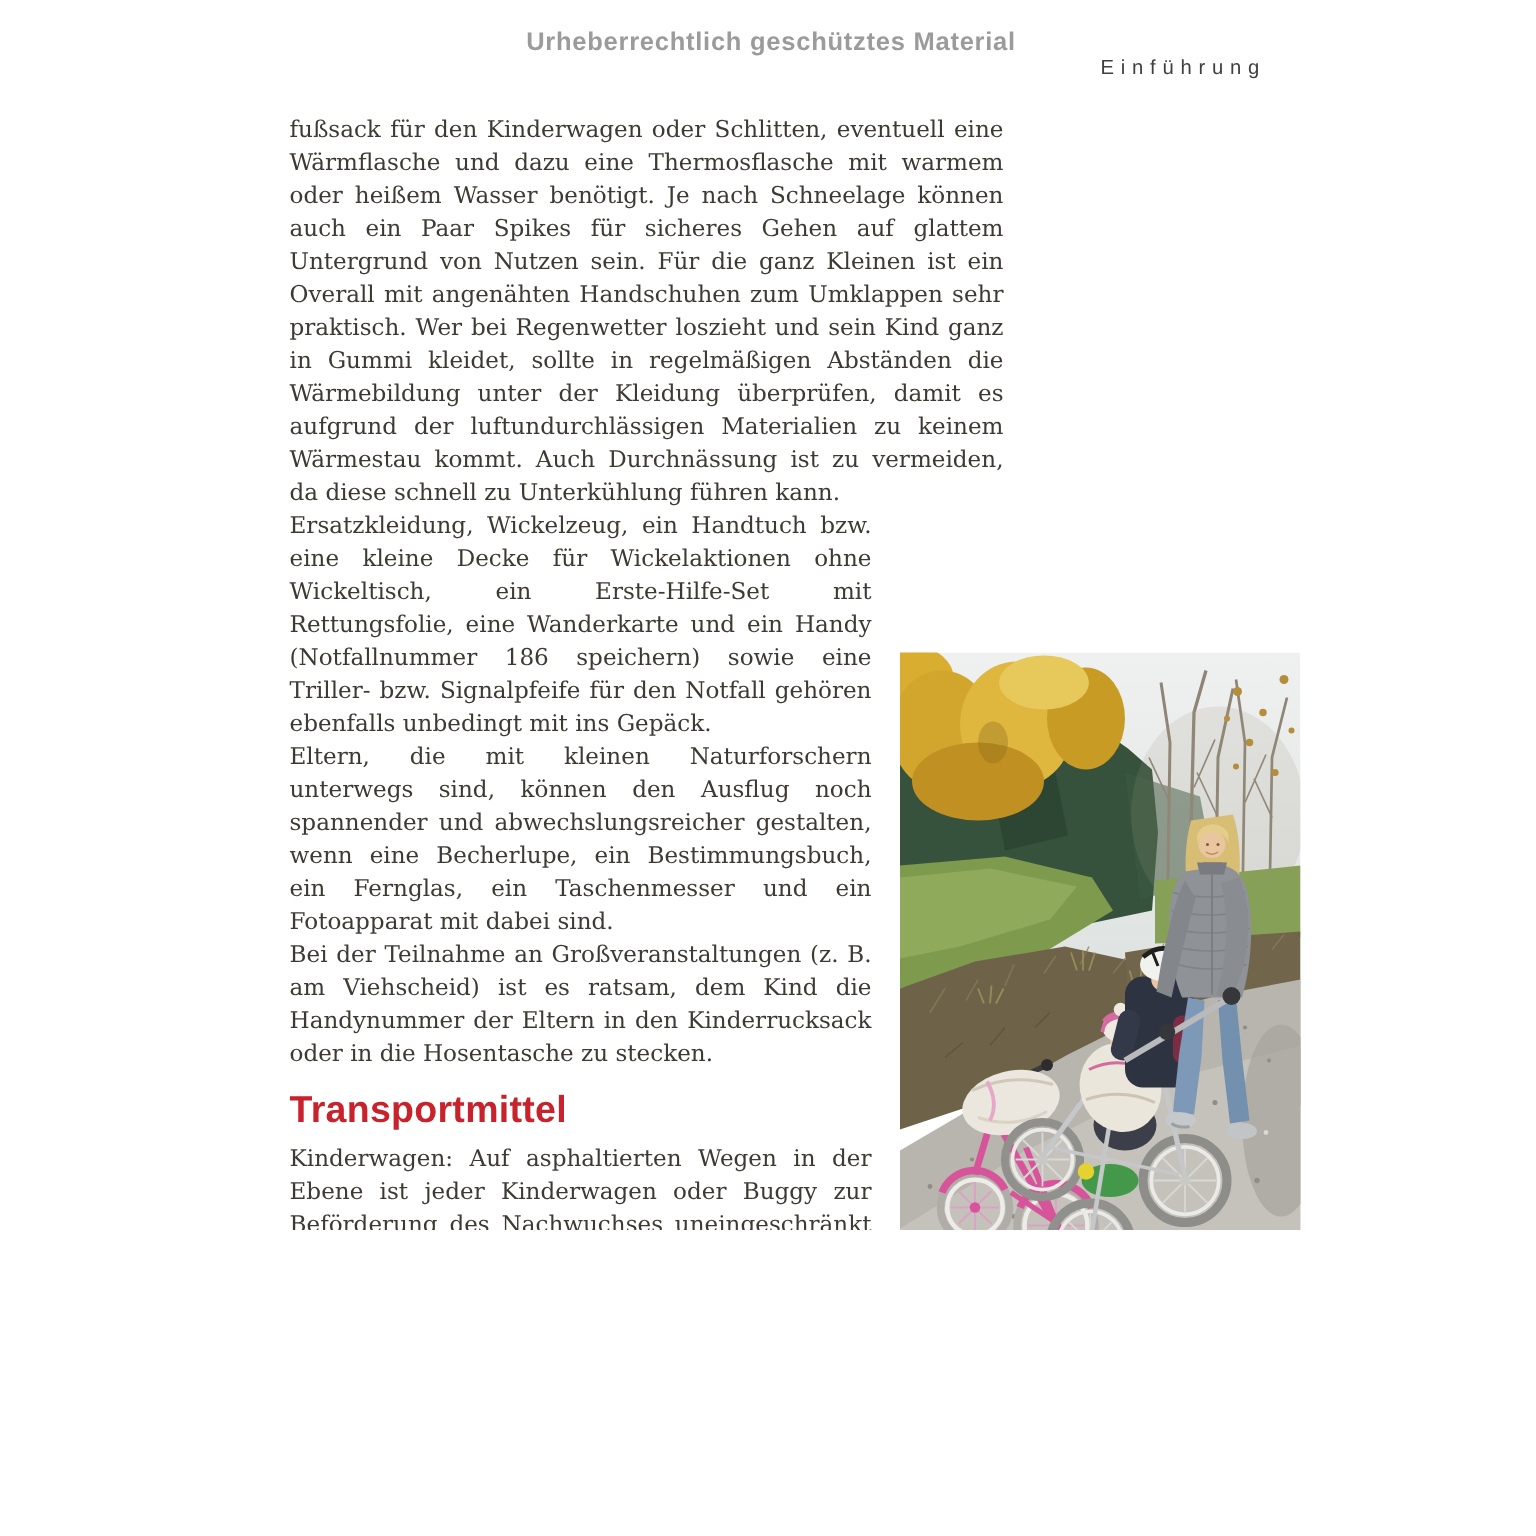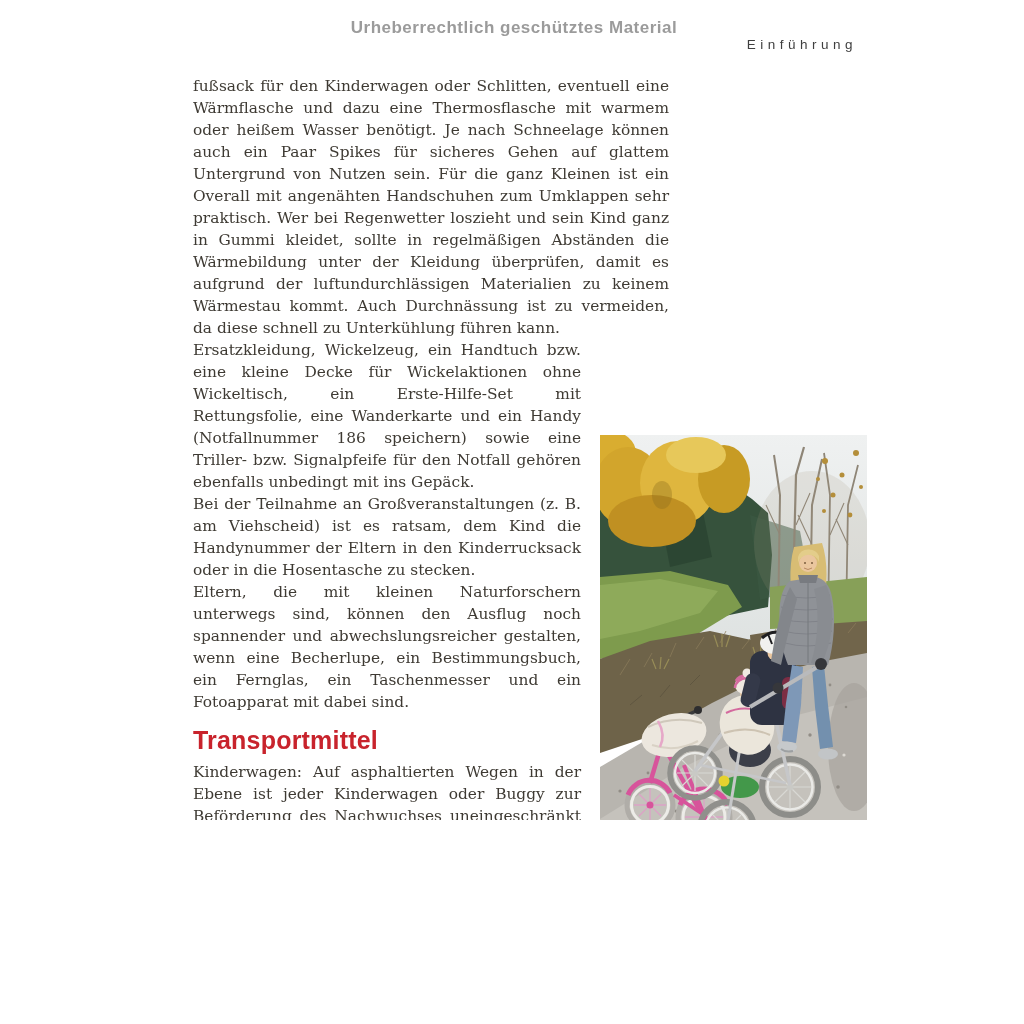--- a/index.html
+++ b/index.html
@@ -3,21 +3,21 @@
 <meta charset="utf-8">
 <style>
   html,body{margin:0;padding:0;background:#ffffff;}
   .page{position:relative;width:1024px;height:820px;background:#fff;overflow:hidden;
         font-family:"Liberation Sans",sans-serif;}
 
   .copyright{position:absolute;text-align:center;font-weight:bold;letter-spacing:.5px;}
   .copyright-top{left:4px;width:1020px;top:18px;font-size:17px;color:#9b9b9b;}
   .copyright-bottom{left:32px;width:1000px;top:978px;font-size:18.5px;color:#8e8e8e;z-index:6;background:transparent;}
 
-  .section-label{position:absolute;top:37px;right:167px;font-size:13.5px;letter-spacing:4.5px;
+  .section-label{position:absolute;top:37px;right:180px;font-size:13.5px;letter-spacing:4.5px;
                  color:#3f3f3f;}
 
   .article{position:absolute;left:193px;top:75px;width:476px;
            font-family:"DejaVu Serif","Liberation Serif",serif;
            font-size:15.4px;line-height:22px;text-align:justify;color:#3e3a33;}
   .article p{margin:0;padding:0;}
   .wrap-spacer{float:right;width:88px;height:495px;}
   .subheading{font-family:"Liberation Sans",sans-serif;font-size:25px;font-weight:bold;
               color:#c8232c;margin:16px 0 10px 0;letter-spacing:.2px;}
 
@@ -42,22 +42,22 @@
 
 <div class="page">
 
   <div class="copyright copyright-top">Urheberrechtlich geschütztes Material</div>
 
   <div class="section-label">Einführung</div>
 
   <div class="article">
     <p>fußsack für den Kinderwagen oder Schlitten, eventuell eine Wärmflasche und dazu eine Thermosflasche mit warmem oder heißem Wasser benötigt. Je nach Schneelage können auch ein Paar Spikes für sicheres Gehen auf glattem Untergrund von Nutzen sein. Für die ganz Kleinen ist ein Overall mit angenähten Handschuhen zum Umklappen sehr praktisch. Wer bei Regenwetter loszieht und sein Kind ganz in Gummi kleidet, sollte in regelmäßigen Abständen die Wärmebildung unter der Kleidung überprüfen, damit es aufgrund der luftundurchlässigen Materialien zu keinem Wärmestau kommt. Auch Durchnässung ist zu vermeiden, da diese schnell zu Unterkühlung führen kann.</p>
     <p><span class="wrap-spacer"></span><span>Ersatzkleidung, Wickelzeug, ein Handtuch bzw. eine kleine Decke für Wickelaktionen ohne Wickeltisch, ein Erste-Hilfe-Set mit Rettungsfolie, eine Wanderkarte und ein Handy (Notfallnummer 186 speichern) sowie eine Triller- bzw. Signalpfeife für den Notfall gehören ebenfalls unbedingt mit ins Gepäck.</span></p>
+    <p>Eltern, die mit kleinen Naturforschern unterwegs sind, können den Ausflug noch spannender und abwechslungsreicher gestalten, wenn eine Becherlupe, ein Bestimmungsbuch, ein Fernglas, ein Taschenmesser und ein Fotoapparat mit dabei sind.</p>
     <p>Bei der Teilnahme an Großveranstaltungen (z. B. am Viehscheid) ist es ratsam, dem Kind die Handynummer der Eltern in den Kinderrucksack oder in die Hosentasche zu stecken.</p>
-    <p>Eltern, die mit kleinen Naturforschern unterwegs sind, können den Ausflug noch spannender und abwechslungsreicher gestalten, wenn eine Becherlupe, ein Bestimmungsbuch, ein Fernglas, ein Taschenmesser und ein Fotoapparat mit dabei sind.</p>
     <h2 class="subheading">Transportmittel</h2>
     <p>Kinderwagen: Auf asphaltierten Wegen in der Ebene ist jeder Kinderwagen oder Buggy zur Beförderung des Nachwuchses uneingeschränkt geeignet. Wird das Gelände steiler und unebener, muss auf wichtige Details geachtet werden: Je tiefer der Schwerpunkt des Kindes im Kinderwagen liegt, desto sicherer kann es befördert werden. Je größer die feststehenden Räder des Wagens sind, umso müheloser können Steine, Löcher, Rinnen und Unebenheiten überwunden werden. Eine Federung fängt zusätzlich Stöße ab.</p>
   </div>
 
   <figure class="photo">
     <svg viewBox="0 0 267 423" width="267" height="423" xmlns="http://www.w3.org/2000/svg">
       <defs>
         <linearGradient id="sky" x1="0" y1="0" x2="0" y2="1">
           <stop offset="0" stop-color="#eff1f1"></stop>
             <stop offset="1" stop-color="#dde1e0"></stop>

